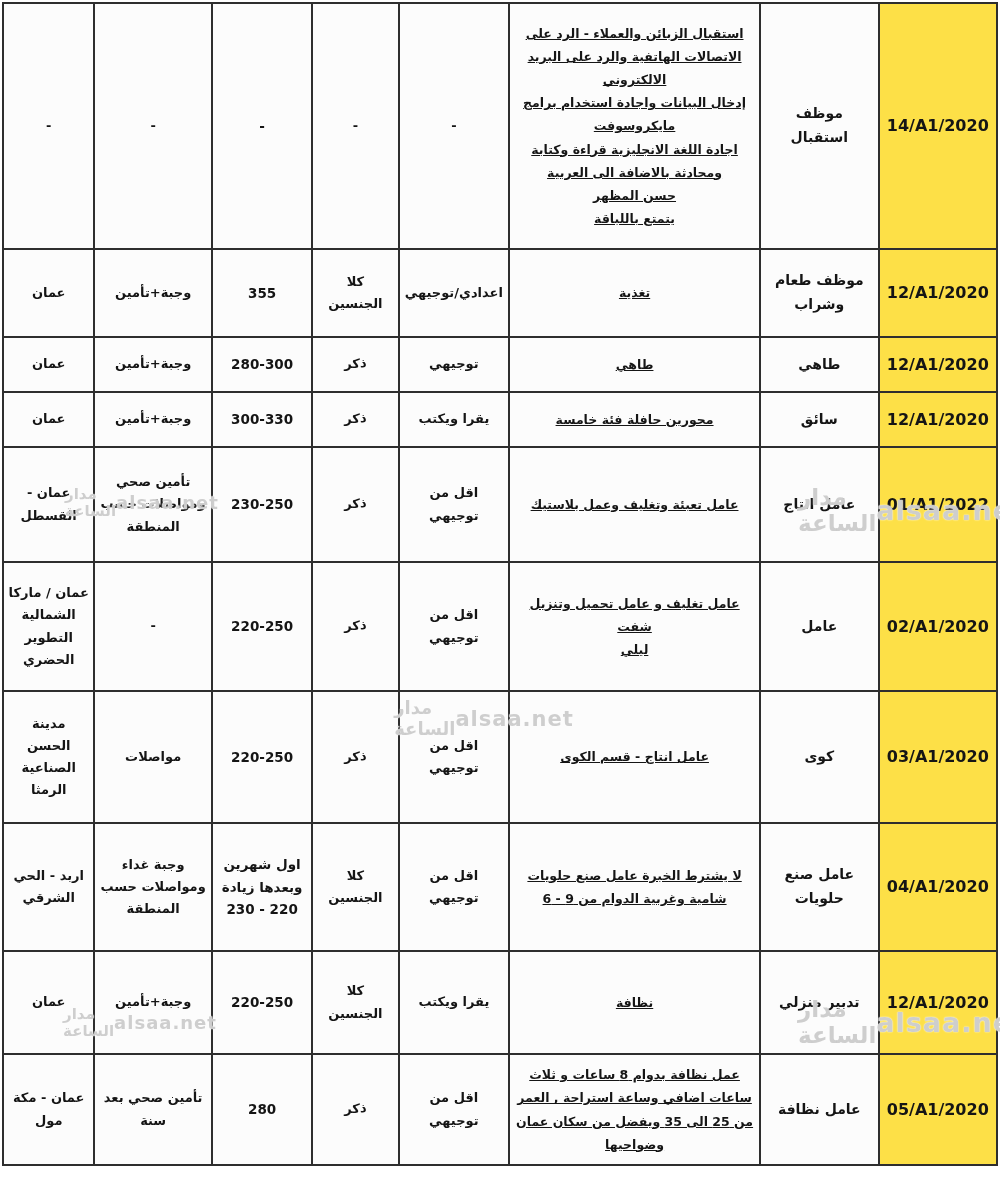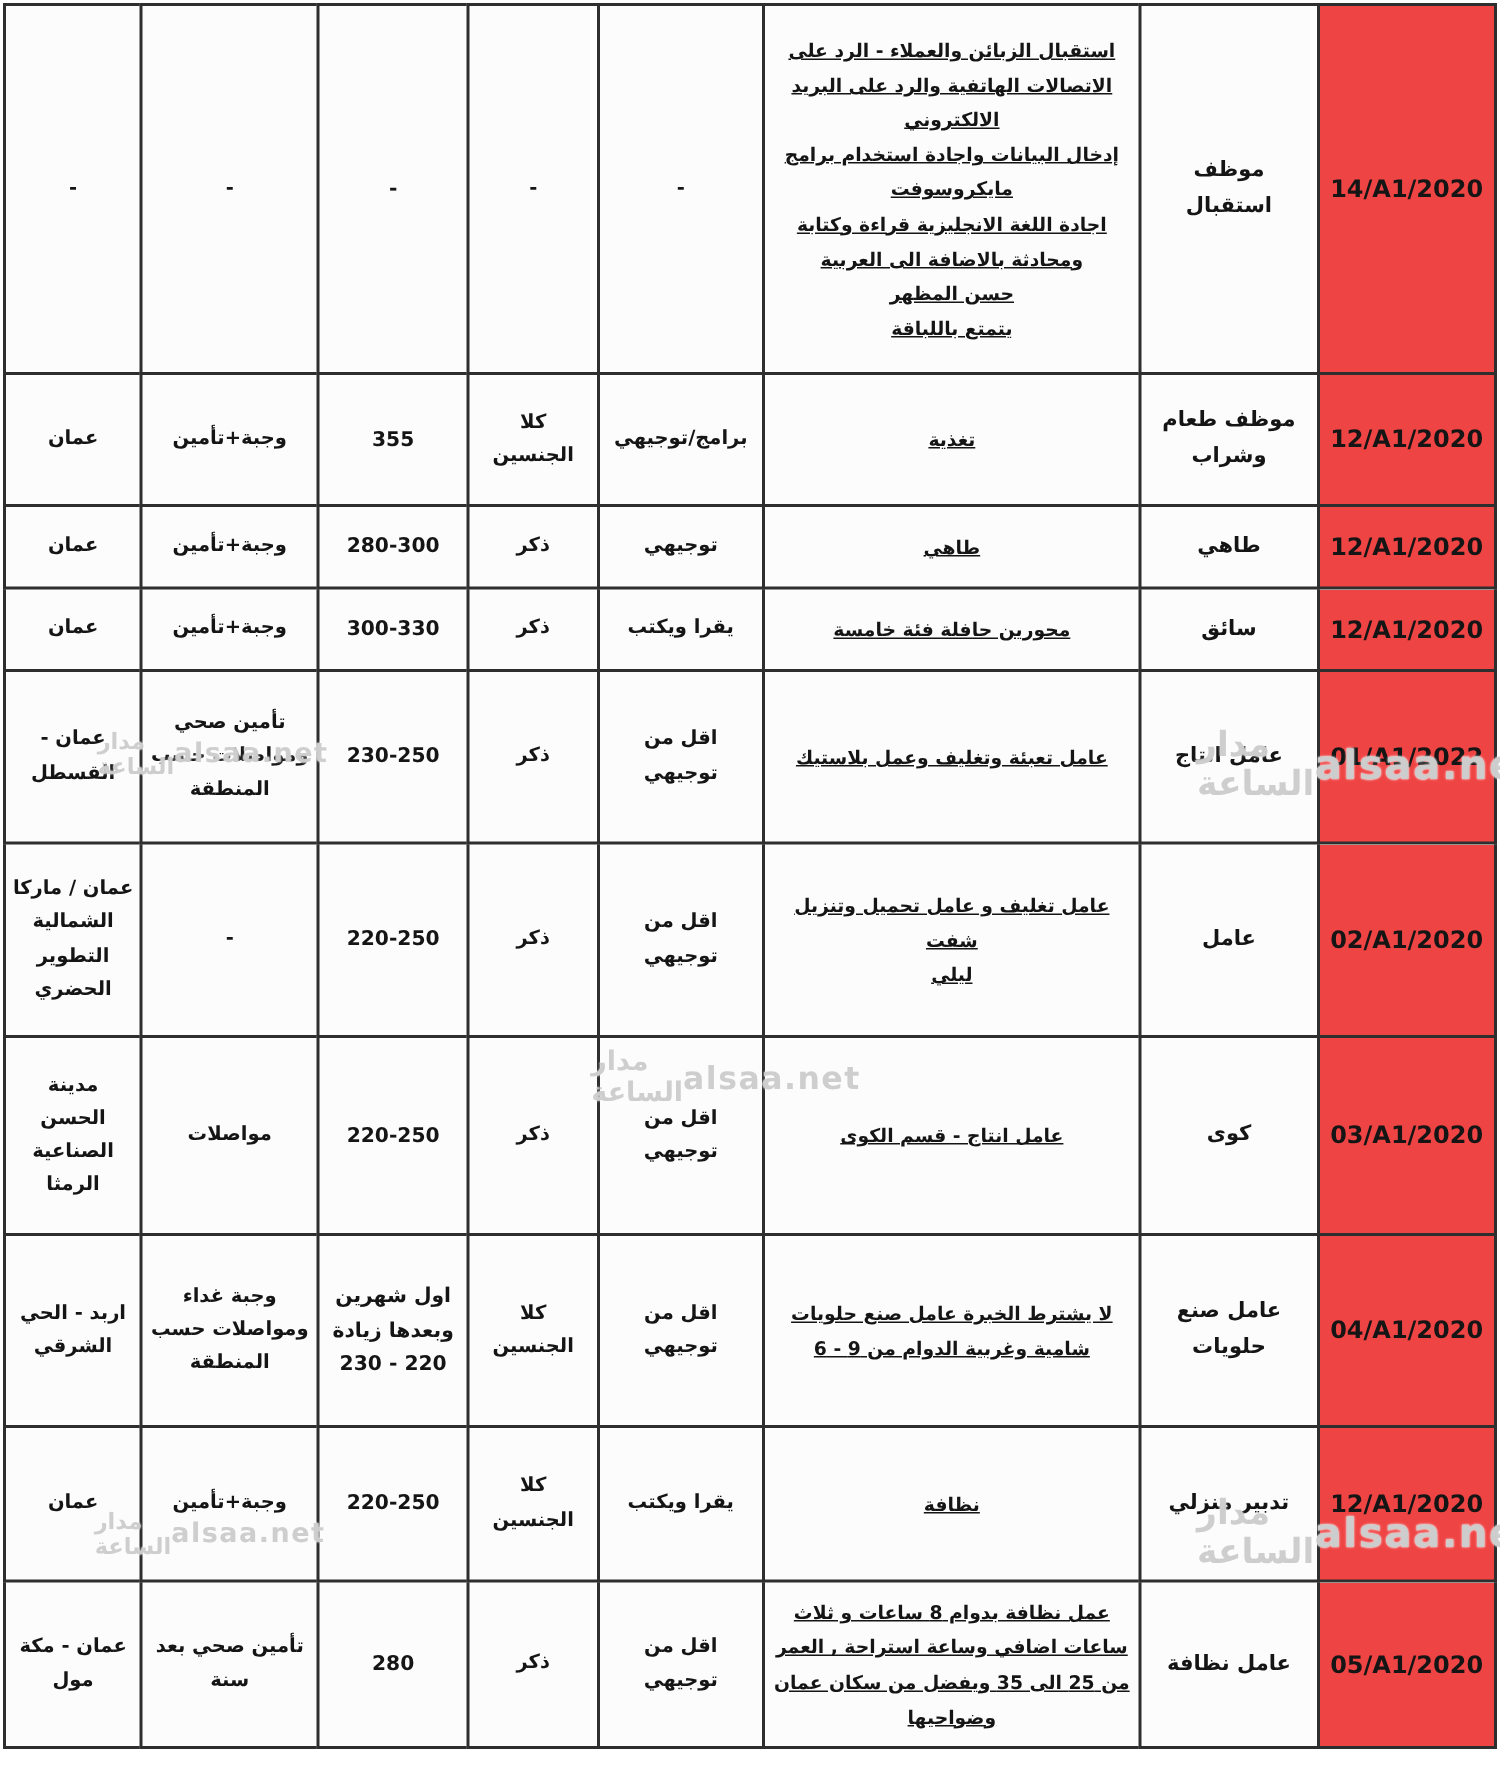--- a/index.html
+++ b/index.html
@@ -48,21 +48,21 @@
   .jobs-table tr:nth-child(3)  { height: 55px; }
   .jobs-table tr:nth-child(4)  { height: 55px; }
   .jobs-table tr:nth-child(5)  { height: 115px; }
   .jobs-table tr:nth-child(6)  { height: 129px; }
   .jobs-table tr:nth-child(7)  { height: 132px; }
   .jobs-table tr:nth-child(8)  { height: 128px; }
   .jobs-table tr:nth-child(9)  { height: 103px; }
   .jobs-table tr:nth-child(10) { height: 111px; }
 
   td.date-cell {
-    background: #ef4444;
+    background: #fde047;
     font-size: 16px;
     letter-spacing: 0px;
   }
   td.date-cell .ltr {
     direction: ltr;
     unicode-bidi: isolate;
     display: inline-block;
     font-weight: bold;
   }
   td.desc-cell { font-size: 12.5px; line-height: 1.85; text-decoration: underline; }
@@ -129,21 +129,21 @@
       <td class="gender-cell">-</td>
       <td class="salary-cell">-</td>
       <td class="benefits-cell">-</td>
       <td class="location-cell">-</td>
     </tr>
         <tr class="job-row">
       <td class="date-cell"><span class="ltr">12/A1/2020</span></td>
       <td class="job-cell">موظف طعام
 وشراب</td>
       <td class="desc-cell">تغذية</td>
-      <td class="edu-cell">برامج/توجيهي</td>
+      <td class="edu-cell">اعدادي/توجيهي</td>
       <td class="gender-cell">كلا
 الجنسين</td>
       <td class="salary-cell">355</td>
       <td class="benefits-cell">وجبة+تأمين</td>
       <td class="location-cell">عمان</td>
     </tr>
         <tr class="job-row">
       <td class="date-cell"><span class="ltr">12/A1/2020</span></td>
       <td class="job-cell">طاهي</td>
       <td class="desc-cell">طاهي</td>

